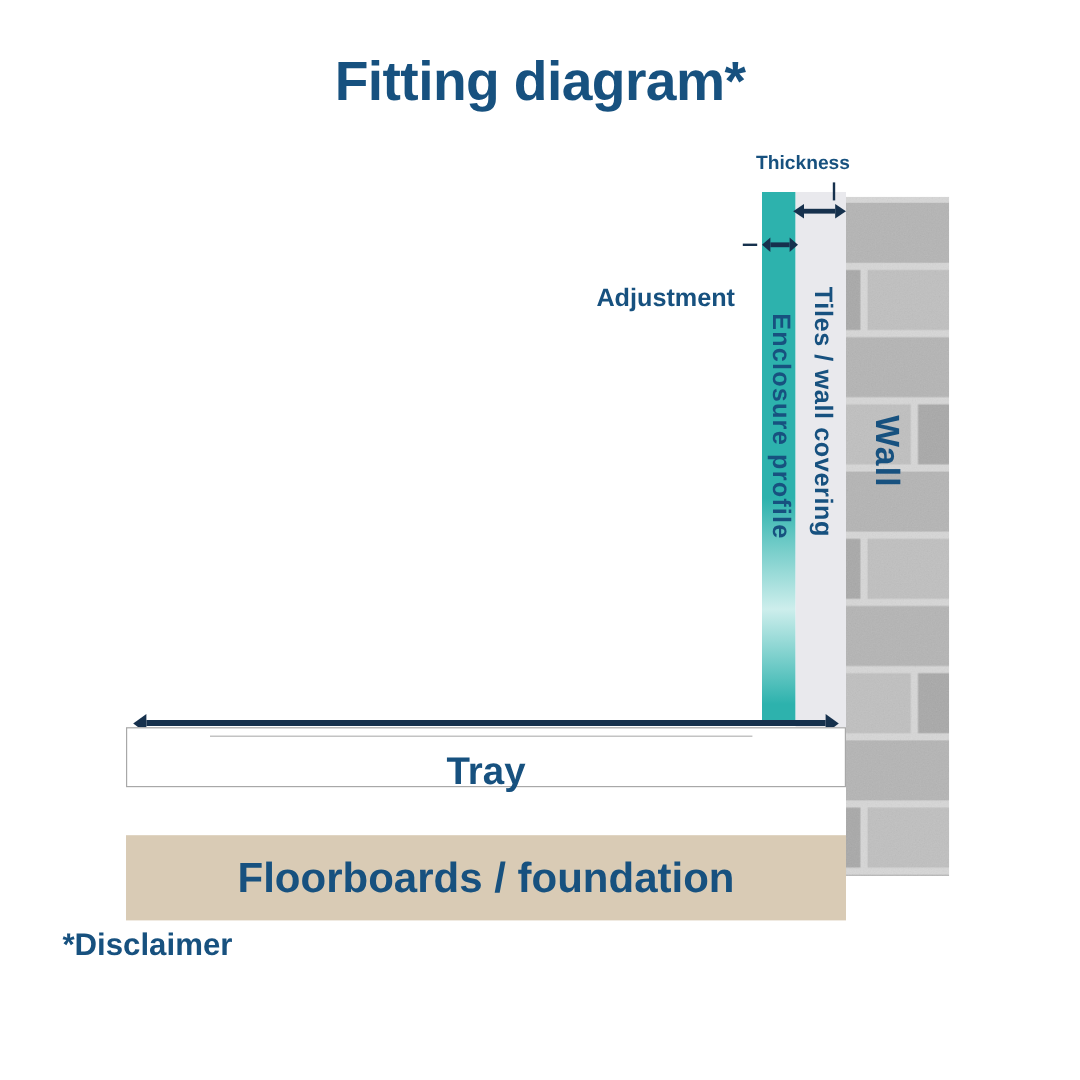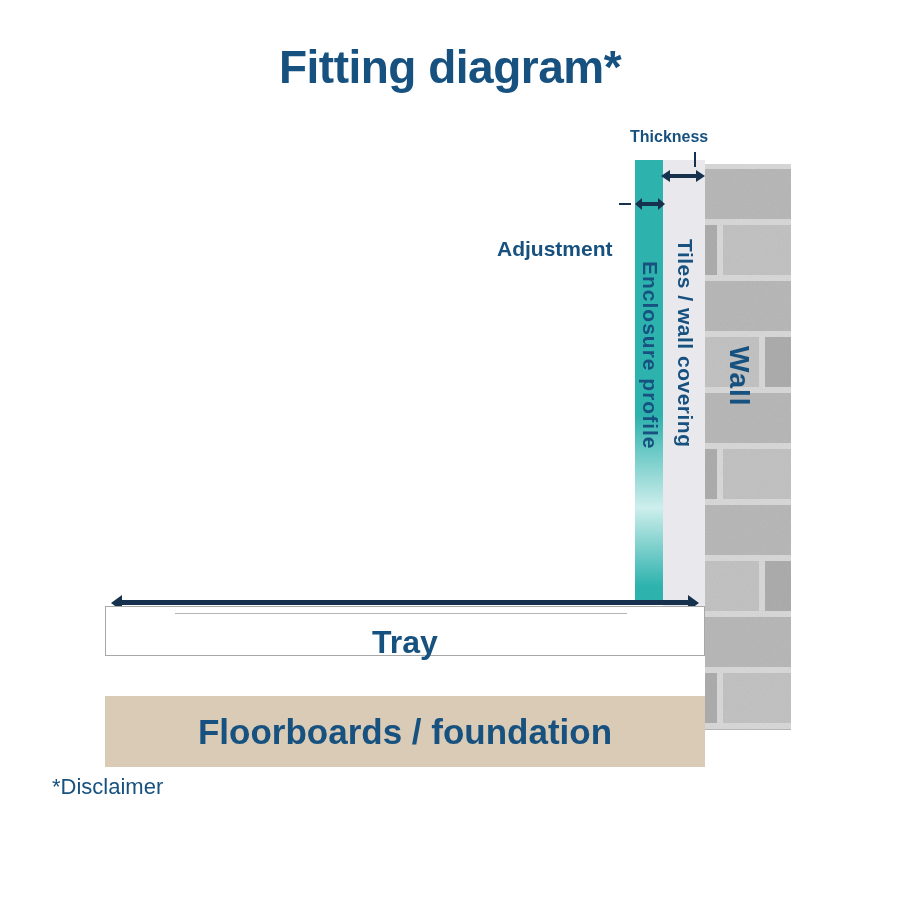--- a/index.html
+++ b/index.html
@@ -63,21 +63,21 @@
   .tray{position:absolute;left:105px;top:606px;width:600px;height:50px;
     background:#fff;border:1px solid var(--tray-border);}
   .tray-inner-line{position:absolute;left:175px;top:613px;width:452px;height:1px;
     background:#b5b5b5;}
 
   .floor{position:absolute;left:105px;top:656px;width:600px;height:71px;
     background:var(--floor);display:flex;align-items:center;justify-content:center;margin-top:40px;}
   .floor-label{font-size:35px;font-weight:700;color:var(--text-blue);white-space:nowrap;}
 
   .disclaimer{position:absolute;left:52px;top:773px;color:var(--text-blue);
-    font-weight:400;font-size:22px;line-height:28px;}
+    font-weight:700;font-size:26px;line-height:28px;}
   .disclaimer div{white-space:nowrap;}
 </style>
 </head>
 <body>
 
 <div class="canvas">
 
   <div class="title">Fitting diagram*</div>
 
   <div class="teal-bar"></div>

